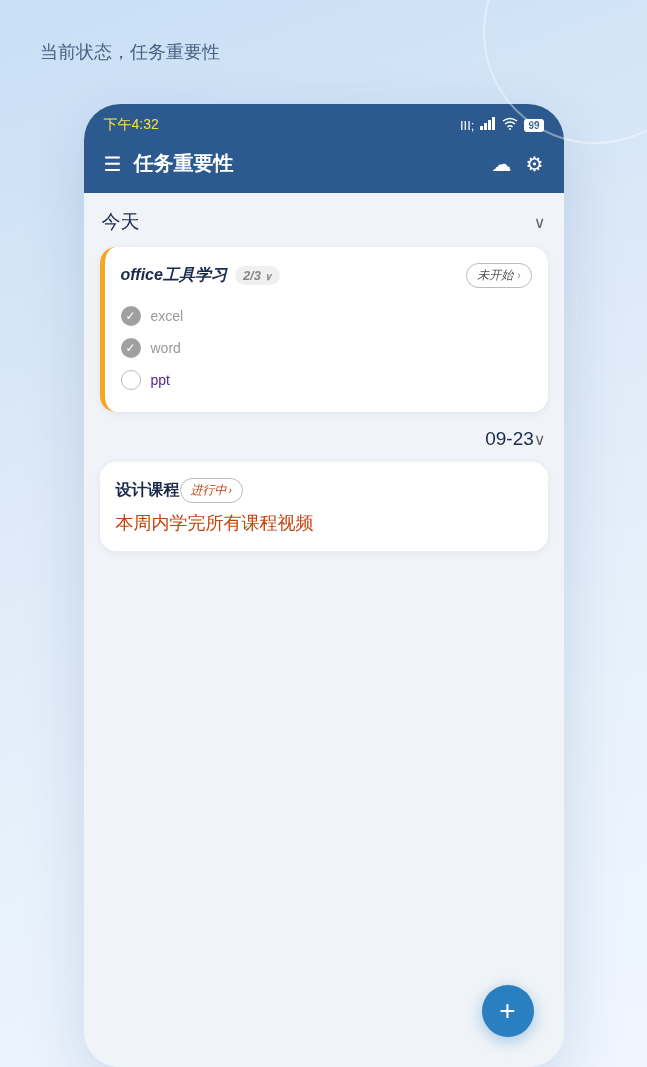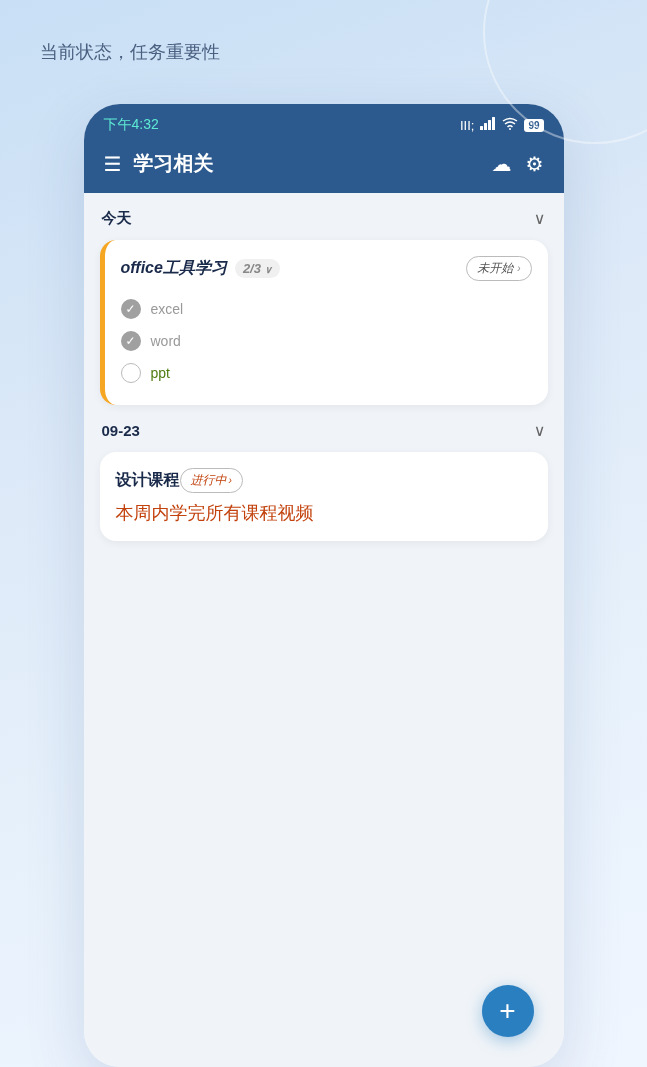--- a/index.html
+++ b/index.html
@@ -63,21 +63,21 @@
     
     .status-bar {
       background: #2d5a8e;
       padding: 12px 20px 8px 20px;
       display: flex;
       justify-content: space-between;
       align-items: center;
     }
 
     .status-time {
-      color: #5eead4;
+      color: #fde047;
       font-size: 14px;
       font-weight: 500;
     }
 
     .status-icons {
       display: flex;
       align-items: center;
       gap: 6px;
     }
 
@@ -166,22 +166,22 @@
     
     .section-header {
       display: flex;
       justify-content: space-between;
       align-items: center;
       margin-bottom: 12px;
       padding: 0 2px;
     }
 
     .section-title {
-      font-size: 15px;
-      font-weight: 700;
+      font-size: 19px;
+      font-weight: 400;
       color: #1a2a4a;
     }
 
     .section-chevron {
       font-size: 16px;
       color: #666;
       cursor: pointer;
     }
 
     
@@ -269,26 +269,27 @@
       border: 1.5px solid #bbb;
       background: white;
     }
 
     .sub-item-text {
       font-size: 14px;
       color: #999;
     }
 
     .sub-item-text.incomplete {
-      color: #4d7c0f;
+      color: #4c1d95;
     }
 
     
     .section2 {
       margin-top: 16px;
+      justify-content: flex-end;
     }
 
     .task-card2 {
       background: white;
       border-radius: 16px;
       padding: 16px;
       box-shadow: 0 2px 8px rgba(0,0,0,0.06);
     }
 
     .task-card2-header {
@@ -372,21 +373,21 @@
   </svg></span>
       <div class="battery-box">
         <span>99</span>
       </div>
     </div>
   </div>
 
   <div class="app-header">
     <div class="header-left">
       <span class="hamburger-icon">☰</span>
-      <span class="app-title">学习相关</span>
+      <span class="app-title">任务重要性</span>
     </div>
     <div class="header-right">
       <span class="header-icon">☁</span>
       <span class="header-icon">⚙</span>
     </div>
   </div>
 
   <div class="app-content-wrapper">
     <div class="app-content">
 

